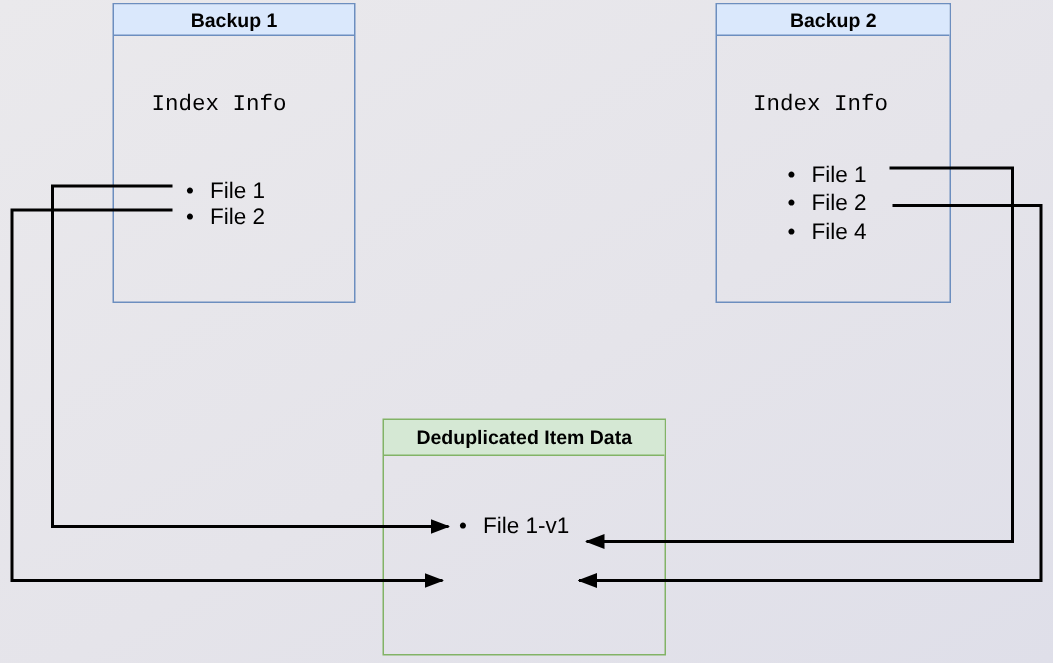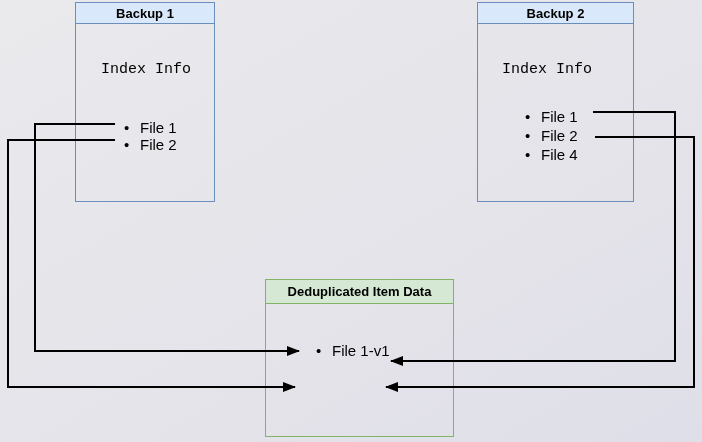--- a/index.html
+++ b/index.html
@@ -13,23 +13,23 @@
   }
 
   .node { position:absolute; border:1px solid; box-sizing:border-box; background:transparent; }
   .node-header {
     display:flex; align-items:center; justify-content:center;
     font-weight:bold; font-size:13px;
     border-bottom:1px solid;
     box-sizing:border-box;
   }
 
-  .backup1 { left:75px;  top:2px;   width:140px; height:200px; border-color:#6c8ebf; }
+  .backup1 { left:75px;  top:2px;   width:162px; height:200px; border-color:#6c8ebf; }
   .backup2 { left:477px; top:2px;   width:157px; height:200px; border-color:#6c8ebf; }
-  .dedup   { left:255px; top:279px; width:189px; height:158px; border-color:#82b366;margin-left:10px; }
+  .dedup   { left:255px; top:279px; width:189px; height:158px; border-color:#82b366; }
 
   .backup1 .node-header, .backup2 .node-header { background:#dae8fc; border-color:#6c8ebf; height:21px; }
   .dedup .node-header { background:#d5e8d4; border-color:#82b366; height:24px; }
 
   .subtitle { position:absolute; font-size:15px; line-height:18px;font-family:Liberation Mono, monospace; }
   .backup1 .subtitle { left:25px; top:58px; }
   .backup2 .subtitle { left:24px; top:58px; }
 
   .file-list { position:absolute; margin:0; padding:0; list-style:none; font-size:15px; }
   .file-list li { display:flex; }

